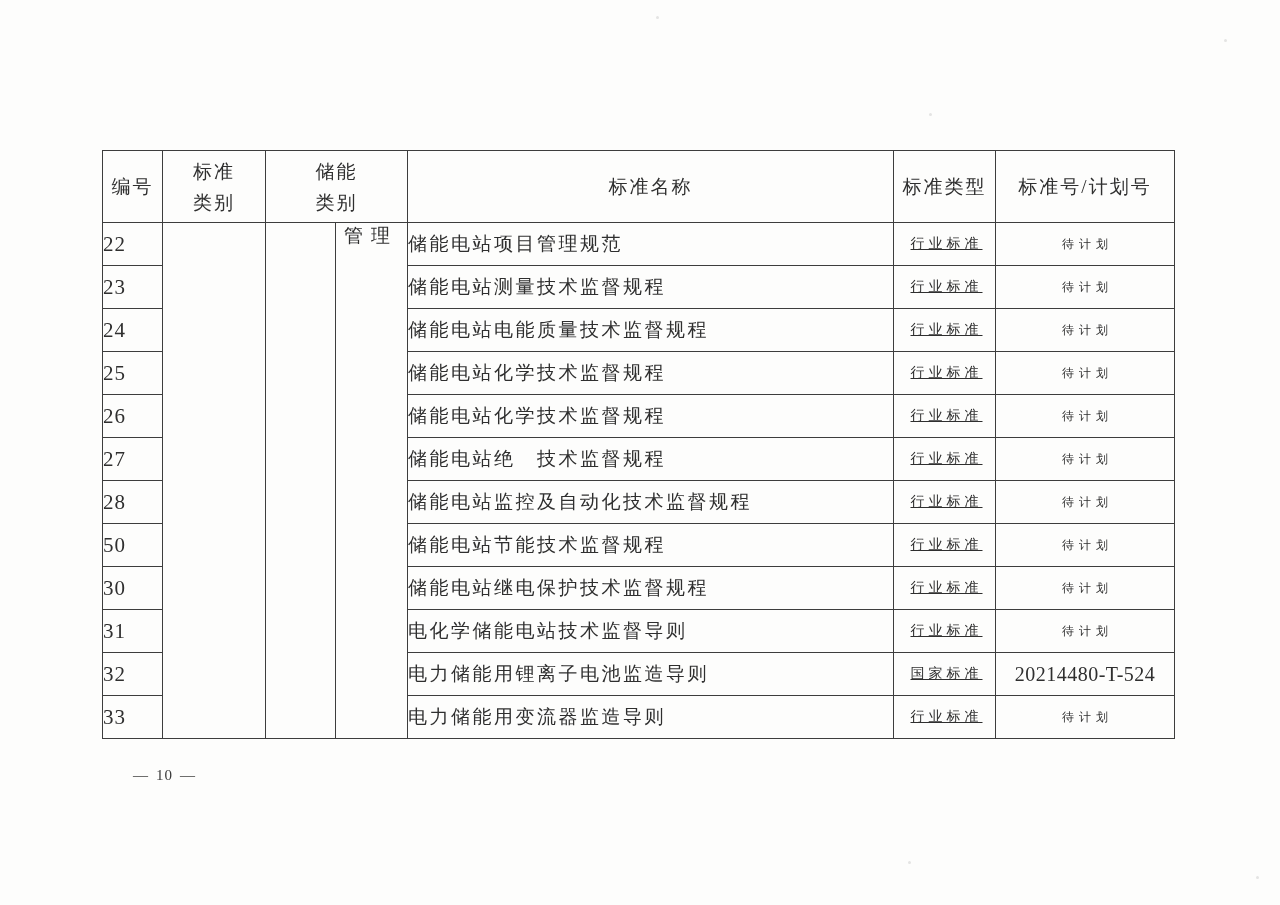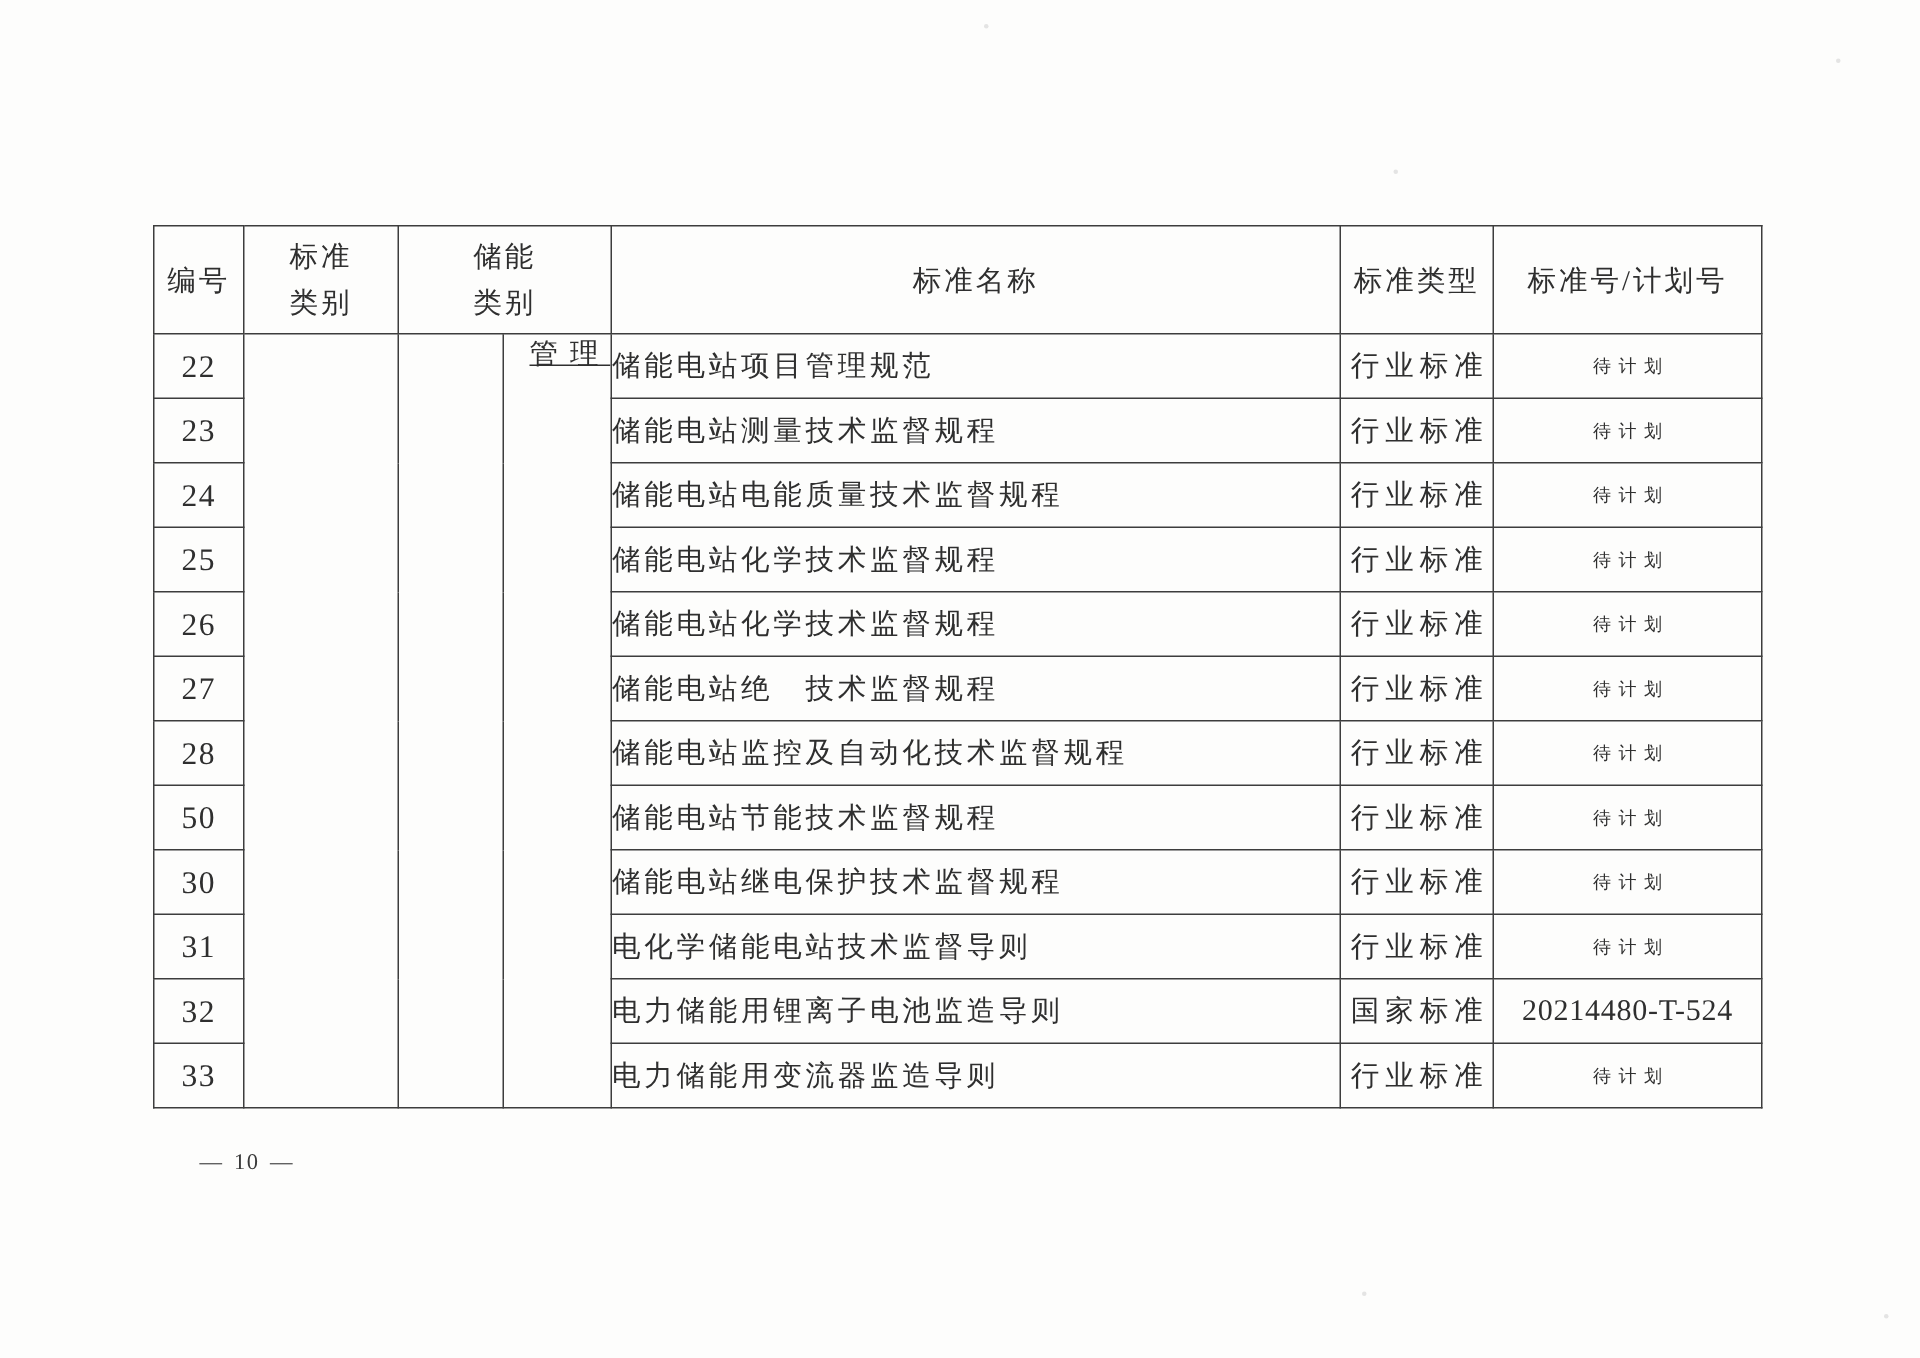--- a/index.html
+++ b/index.html
@@ -36,48 +36,48 @@
   .std-table thead tr { height: 72px; }
   .std-table tbody tr { height: 43px; }
   th {
     font-size: 19px;
     letter-spacing: 2px;
     text-align: center;
     vertical-align: middle;
   }
   .two-line div { line-height: 31px; text-align: center; }
   .id-cell {
-    text-align: center;
+    text-align: left;
     vertical-align: middle;
     font-size: 21px;
     letter-spacing: 1px;
   }
   .merged-cell { background: transparent; }
   .guanli-cell {
     vertical-align: top;
-    text-align: right;
+    text-align: left;
     padding-top: 9px;
     font-size: 19px;
     letter-spacing: 8px;
     text-indent: 8px; 
-    text-decoration: underline;
   }
   .name-cell {
     text-align: left;
     vertical-align: middle;
     padding-left: 12px;
     font-size: 19px;
     letter-spacing: 2.5px;
   }
   .type-cell {
     text-align: center;
     vertical-align: middle;
-    font-size: 19px;
+    font-size: 14px;
     letter-spacing: 4px;
     text-indent: 4px;
+    text-decoration: underline;
   }
   .num-cell {
     text-align: center;
     vertical-align: middle;
     font-size: 12px;
     letter-spacing: 5px;
     text-indent: 5px;
   }
   .num-code {
     letter-spacing: 0.5px;

